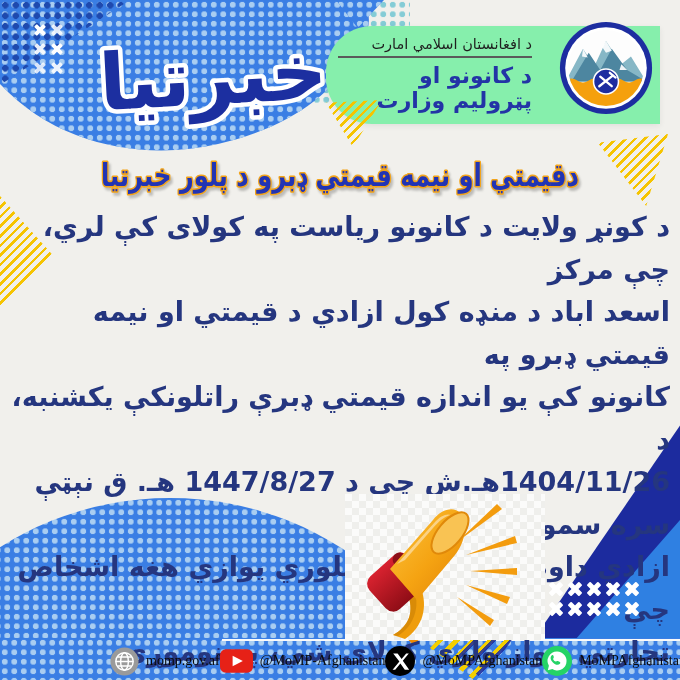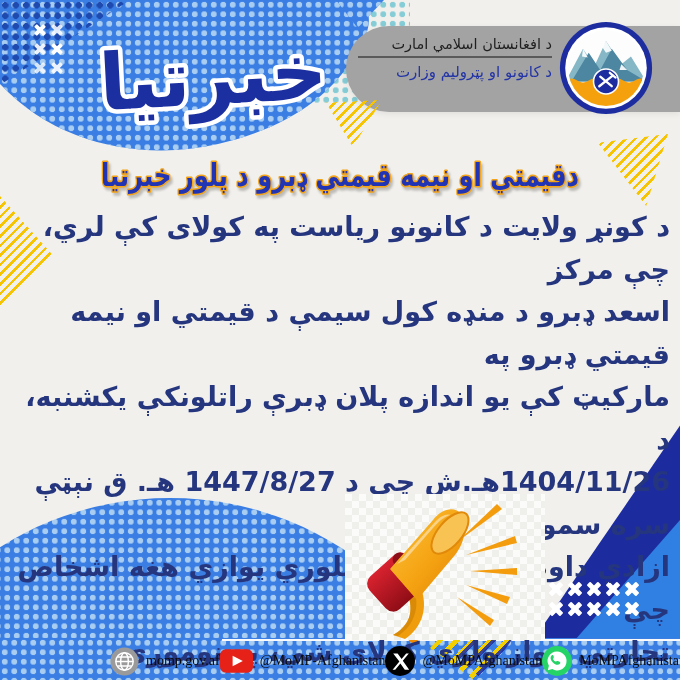--- a/index.html
+++ b/index.html
@@ -46,29 +46,29 @@
   .cross-grid{display:grid;}
   .cross-grid.small{left:34px;top:24px;grid-template-columns:repeat(2,17px);grid-auto-rows:19px;}
   .cross-grid.small .cross{width:11px;height:11px;}
   .cross-grid.small .cross::before,.cross-grid.small .cross::after{width:13px;height:4px;}
   .cross-grid.big{left:549px;top:582px;grid-template-columns:repeat(5,19px);grid-auto-rows:20px;}
   .cross-grid.big .cross{width:14px;height:14px;}
   .cross-grid.big .cross::before,.cross-grid.big .cross::after{width:16px;height:5px;}
 
   
   .header-pill{
-    left:346px;top:26px;width:334px;height:86px;background:#a3a3a3;
+    left:326px;top:26px;width:334px;height:98px;background:#86efac;
     border-radius:46px 0 0 46px;box-shadow:0 2px 6px rgba(0,0,0,.07);
   }
   .header-text{
     position:absolute;right:128px;left:12px;top:10px;direction:rtl;text-align:right;
   }
   .header-line1{font-size:14.5px;color:#1f1f1f;letter-spacing:0;}
   .header-divider{height:1.5px;background:#5a5a5a;margin:4px 0 5px 0;}
-  .header-line2{font-size:15px;font-weight:normal;color:#2334a6;}
+  .header-line2{font-size:22px;font-weight:bold;color:#2334a6;}
   .logo{left:558px;top:20px;}
 
   
   .stripes{background:repeating-linear-gradient(135deg,#f6c400 0 2.6px, rgba(0,0,0,0) 2.6px 6.8px);}
   .tri-under-header{left:326px;top:100px;width:56px;height:47px;
     clip-path:polygon(0 6%,100% 0,48% 100%);}
   .tri-right{left:590px;top:134px;width:78px;height:72px;
     clip-path:polygon(10% 12%,100% 0,72% 100%);}
   .tri-left{left:0;top:196px;width:52px;height:112px;
     clip-path:polygon(0 0,100% 52%,0 100%);}
@@ -203,22 +203,22 @@
   <div class="abs stripes tri-under-header"></div>
   <div class="abs stripes tri-right"></div>
   <div class="abs stripes tri-left"></div>
 
   <svg class="abs title-svg" width="680" height="62" style="filter:drop-shadow(2px 3px 1px rgba(70,70,70,.30));">
     <text x="340" y="42" text-anchor="middle" direction="rtl" font-family="DejaVu Sans, sans-serif" font-weight="bold" font-size="31" fill="#2134b4" stroke="#f2a41b" stroke-width="3.2" paint-order="stroke" stroke-linejoin="round" textLength="478" lengthAdjust="spacingAndGlyphs">دقیمتي او نیمه قیمتي ډبرو د پلور خبرتیا</text>
   </svg>
 
   <div class="abs body-text">
     <div>د کونړ ولایت د کانونو ریاست په کولای کې لري، چې مرکز</div>
-    <div>اسعد ډبرو د منډه کول سیمې د قیمتي او نیمه قیمتي ډبرو په</div>
-    <div>مارکیټ کې یو اندازه پلان ډبرې راتلونکې یکشنبه، د</div>
+    <div>اسعد اباد د منډه کول ازادي د قیمتي او نیمه قیمتي ډبرو په</div>
+    <div>کانونو کې یو اندازه قیمتي ډبرې راتلونکې یکشنبه، د</div>
     <div>1404/11/26هـ.ش چې د 1447/8/27 هـ. ق نېټې سره سمون لري د</div>
     <div>ازادي داوطلبۍ له لارې وپلوري یوازي هغه اشخاص چې</div>
     <div>تجارتي جواز ولري کولای شي، په نوموړې داوطلبۍ کې</div>
 
   </div>
 
   <div class="abs mega-box">
     <svg width="200" height="146" viewBox="0 0 200 146">
       <defs>
         <linearGradient id="gcone" x1="0" y1="0" x2="1" y2="1">

